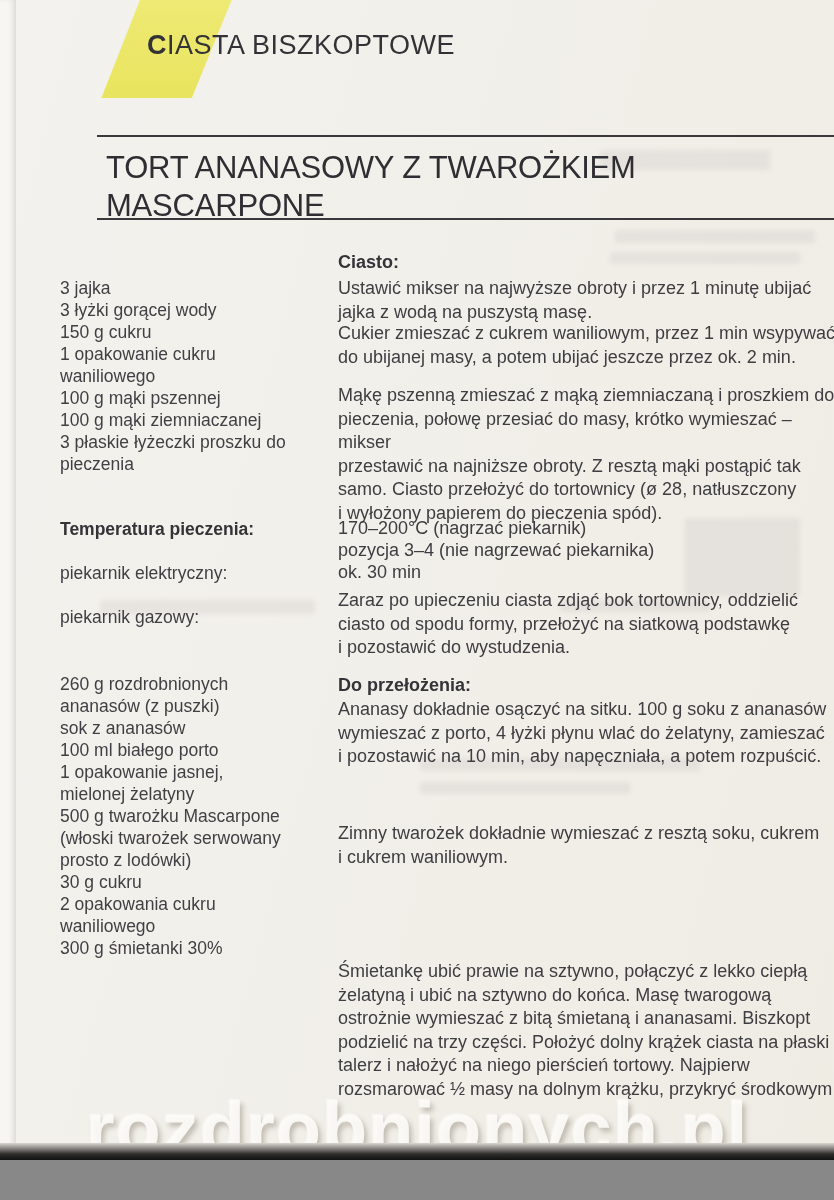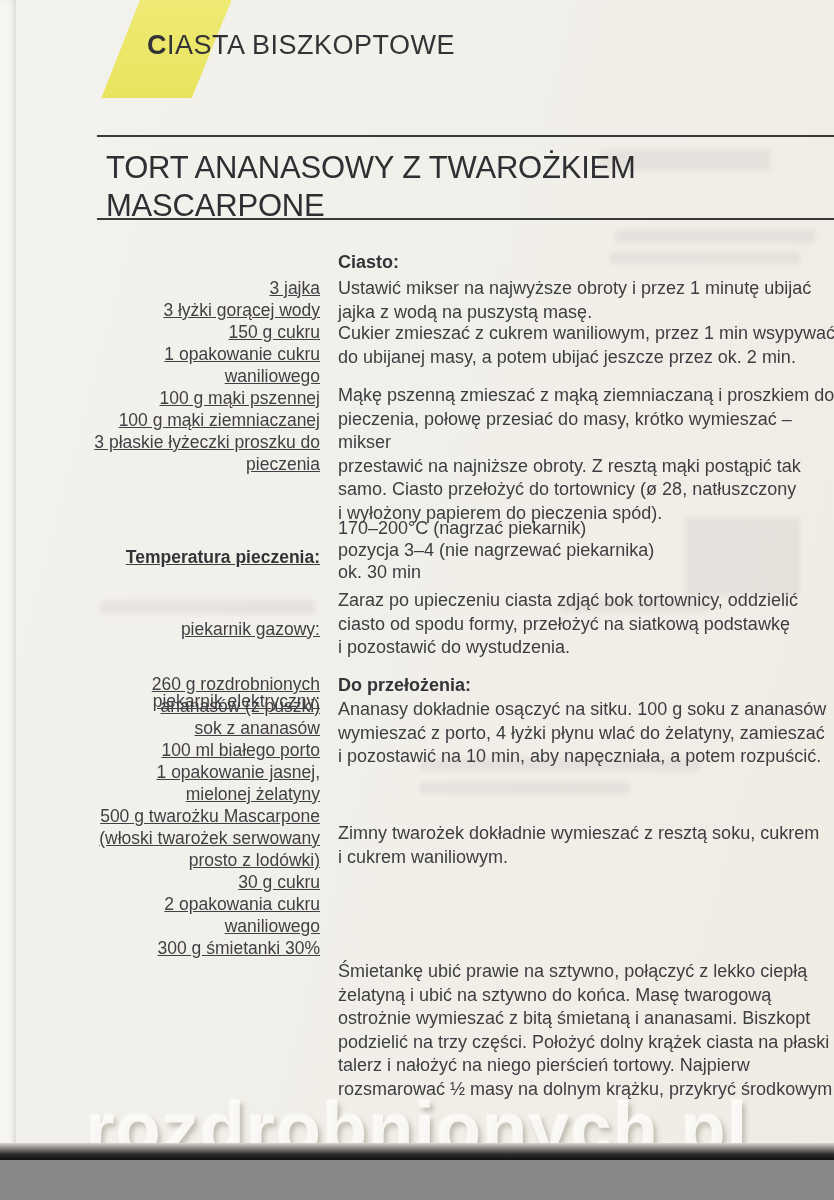--- a/index.html
+++ b/index.html
@@ -35,26 +35,26 @@
   .rule-top{top:135px;}
   .rule-bottom{top:218px;}
   .title{
     position:absolute;left:98px;top:141px;margin:8px;
     font-size:31px;line-height:38px;font-weight:400;
     letter-spacing:-0.2px;color:#2f2e33;white-space:pre-line;
   }
   
   .lcol{
     position:absolute;left:60px;width:260px;
-    text-align:right;font-size:17.5px;line-height:22px;
-    white-space:pre-line;color:#413f43;text-decoration:underline;
+    text-align:left;font-size:17.5px;line-height:22px;
+    white-space:pre-line;color:#413f43;
   }
   .grp1{top:277px;}
   .labels{top:496px;}
-  .labels div{line-height:22px;margin-top:28px;}
+  .labels div{line-height:22px;}
   .grp2{top:673px;}
   
   .rcol{
     position:absolute;left:338px;width:500px;
     font-size:18px;line-height:23.5px;
     white-space:pre-line;color:#3e3d41;
   }
   .bold{font-weight:700;color:#343338;}
   .h-cake{top:251px;}
   .step1{top:277px;}
@@ -126,22 +126,22 @@
 150 g cukru
 1 opakowanie cukru
 waniliowego
 100 g mąki pszennej
 100 g mąki ziemniaczanej
 3 płaskie łyżeczki proszku do
 pieczenia</div>
 
   <div class="lcol labels">
     <div class="bold">Temperatura pieczenia:</div>
+    <div>piekarnik elektryczny:</div>
     <div>piekarnik gazowy:</div>
-    <div>piekarnik elektryczny:</div>
   </div>
 
   <div class="lcol grp2">260 g rozdrobnionych
 ananasów (z puszki)
 sok z ananasów
 100 ml białego porto
 1 opakowanie jasnej,
 mielonej żelatyny
 500 g twarożku Mascarpone
 (włoski twarożek serwowany

